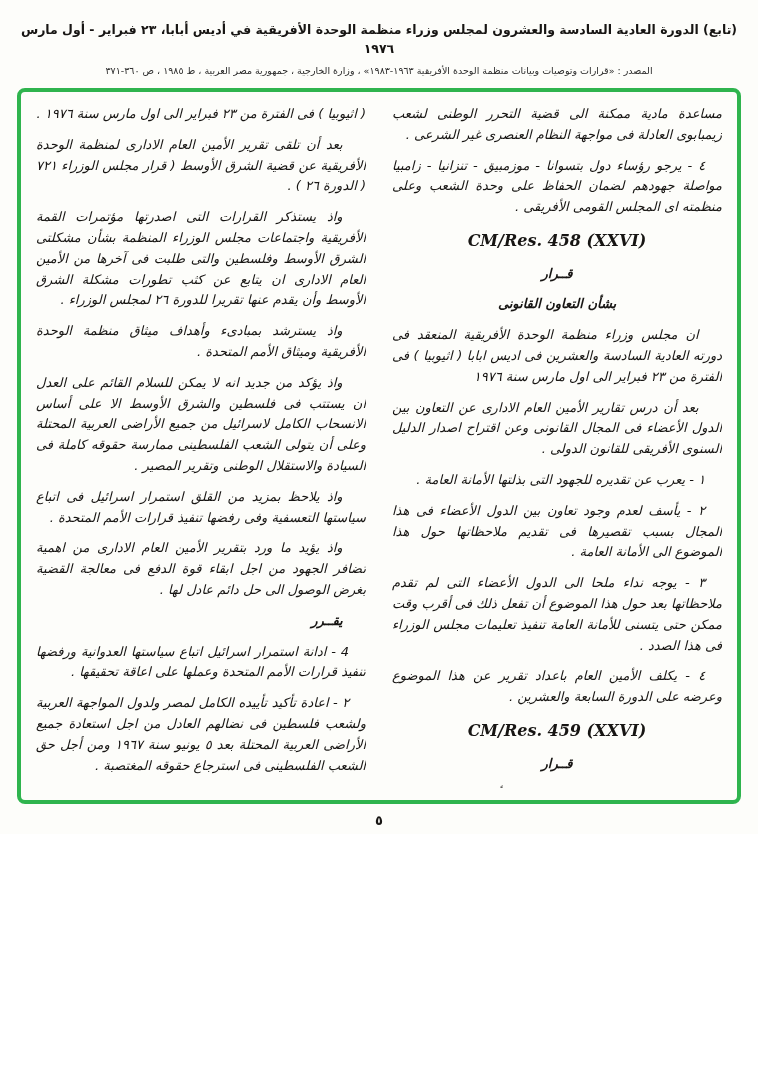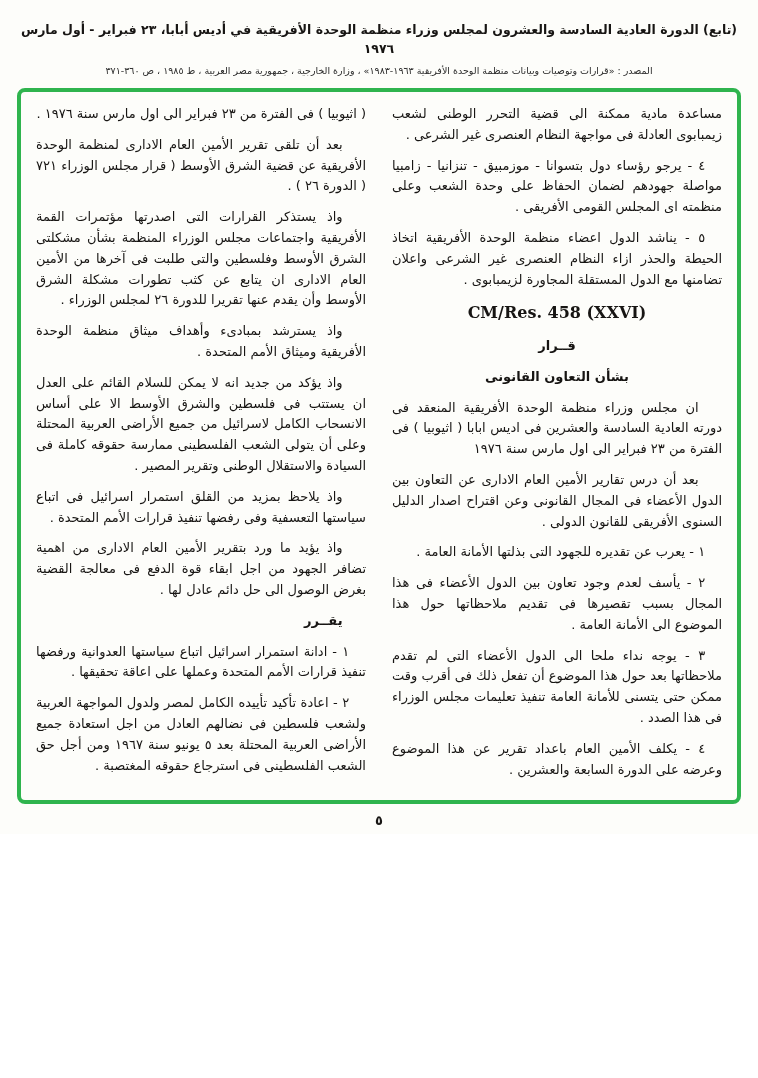--- a/index.html
+++ b/index.html
@@ -47,20 +47,21 @@
     display: flex;
     gap: 26px;
     height: 100%;
   }
   .col {
     flex: 1 1 0;
     font-size: 13px;
     line-height: 1.6;
     text-align: justify;
     overflow: hidden;
+    font-style: italic;
   }
   .col p { margin: 0 0 10px 0; }
   .body   { text-indent: 1.8em; }
   .item   { text-indent: 1.3em; }
   .noindent { text-indent: 0; }
   .res {
     direction: ltr;
     text-align: center;
     font-weight: bold;
     font-size: 16px;
@@ -96,21 +97,20 @@
     <div class="h1">(تابع) الدورة العادية السادسة والعشرون لمجلس وزراء منظمة الوحدة الأفريقية في أديس أبابا، ٢٣ فبراير - أول مارس ١٩٧٦</div>
     <div class="h2">المصدر : «قرارات وتوصيات وبيانات منظمة الوحدة الأفريقية ١٩٦٣-١٩٨٣» ، وزارة الخارجية ، جمهورية مصر العربية ، ط ١٩٨٥ ، ص ٣٦٠-٣٧١</div>
   </header>
 
   <div class="green-box">
     <div class="columns">
 
       <div class="col">
         <p class="body noindent">مساعدة مادية ممكنة الى قضية التحرر الوطنى لشعب زيمبابوى العادلة فى مواجهة النظام العنصرى غير الشرعى .</p>
         <p class="item">٤ - يرجو رؤساء دول بتسوانا - موزمبيق - تنزانيا - زامبيا مواصلة جهودهم لضمان الحفاظ على وحدة الشعب وعلى منظمته اى المجلس القومى الأفريقى .</p>
-        <p class="item">٥ - يناشد الدول اعضاء منظمة الوحدة الأفريقية اتخاذ الحيطة والحذر ازاء النظام العنصرى غير الشرعى واعلان تضامنها مع الدول المستقلة المجاورة لزيمبابوى .</p>
         <p class="res">CM/Res. 458 (XXVI)</p>
         <p class="center">قــرار</p>
         <p class="center">بشأن التعاون القانونى</p>
         <p class="body">ان مجلس وزراء منظمة الوحدة الأفريقية المنعقد فى دورته العادية السادسة والعشرين فى اديس ابابا ( اثيوبيا ) فى الفترة من ٢٣ فبراير الى اول مارس سنة ١٩٧٦</p>
         <p class="body">بعد أن درس تقارير الأمين العام الادارى عن التعاون بين الدول الأعضاء فى المجال القانونى وعن اقتراح اصدار الدليل السنوى الأفريقى للقانون الدولى .</p>
         <p class="item">١ - يعرب عن تقديره للجهود التى بذلتها الأمانة العامة .</p>
         <p class="item">٢ - يأسف لعدم وجود تعاون بين الدول الأعضاء فى هذا المجال بسبب تقصيرها فى تقديم ملاحظاتها حول هذا الموضوع الى الأمانة العامة .</p>
         <p class="item">٣ - يوجه نداء ملحا الى الدول الأعضاء التى لم تقدم ملاحظاتها بعد حول هذا الموضوع أن تفعل ذلك فى أقرب وقت ممكن حتى يتسنى للأمانة العامة تنفيذ تعليمات مجلس الوزراء فى هذا الصدد .</p>
         <p class="item">٤ - يكلف الأمين العام باعداد تقرير عن هذا الموضوع وعرضه على الدورة السابعة والعشرين .</p>
         <p class="res">CM/Res. 459 (XXVI)</p>
@@ -120,21 +120,21 @@
 
       <div class="col">
         <p class="body noindent">( اثيوبيا ) فى الفترة من ٢٣ فبراير الى اول مارس سنة ١٩٧٦ .</p>
         <p class="body">بعد أن تلقى تقرير الأمين العام الادارى لمنظمة الوحدة الأفريقية عن قضية الشرق الأوسط ( قرار مجلس الوزراء ٧٢١ ( الدورة ٢٦ ) .</p>
         <p class="body">واذ يستذكر القرارات التى اصدرتها مؤتمرات القمة الأفريقية واجتماعات مجلس الوزراء المنظمة بشأن مشكلتى الشرق الأوسط وفلسطين والتى طلبت فى آخرها من الأمين العام الادارى ان يتابع عن كثب تطورات مشكلة الشرق الأوسط وأن يقدم عنها تقريرا للدورة ٢٦ لمجلس الوزراء .</p>
         <p class="body">واذ يسترشد بمبادىء وأهداف ميثاق منظمة الوحدة الأفريقية وميثاق الأمم المتحدة .</p>
         <p class="body">واذ يؤكد من جديد انه لا يمكن للسلام القائم على العدل ان يستتب فى فلسطين والشرق الأوسط الا على أساس الانسحاب الكامل لاسرائيل من جميع الأراضى العربية المحتلة وعلى أن يتولى الشعب الفلسطينى ممارسة حقوقه كاملة فى السيادة والاستقلال الوطنى وتقرير المصير .</p>
         <p class="body">واذ يلاحظ بمزيد من القلق استمرار اسرائيل فى اتباع سياستها التعسفية وفى رفضها تنفيذ قرارات الأمم المتحدة .</p>
         <p class="body">واذ يؤيد ما ورد بتقرير الأمين العام الادارى من اهمية تضافر الجهود من اجل ابقاء قوة الدفع فى معالجة القضية بغرض الوصول الى حل دائم عادل لها .</p>
         <p class="decides">يقــرر</p>
-        <p class="item">١ - ادانة استمرار اسرائيل اتباع سياستها العدوانية ورفضها تنفيذ قرارات الأمم المتحدة وعملها على اعاقة تحقيقها .</p>
+        <p class="item">4 - ادانة استمرار اسرائيل اتباع سياستها العدوانية ورفضها تنفيذ قرارات الأمم المتحدة وعملها على اعاقة تحقيقها .</p>
         <p class="item">٢ - اعادة تأكيد تأييده الكامل لمصر ولدول المواجهة العربية ولشعب فلسطين فى نضالهم العادل من اجل استعادة جميع الأراضى العربية المحتلة بعد ٥ يونيو سنة ١٩٦٧ ومن أجل حق الشعب الفلسطينى فى استرجاع حقوقه المغتصبة .</p>
       </div>
 
     </div>
   </div>
 
   <div class="page-number">٥</div>
 
 </div>
 

